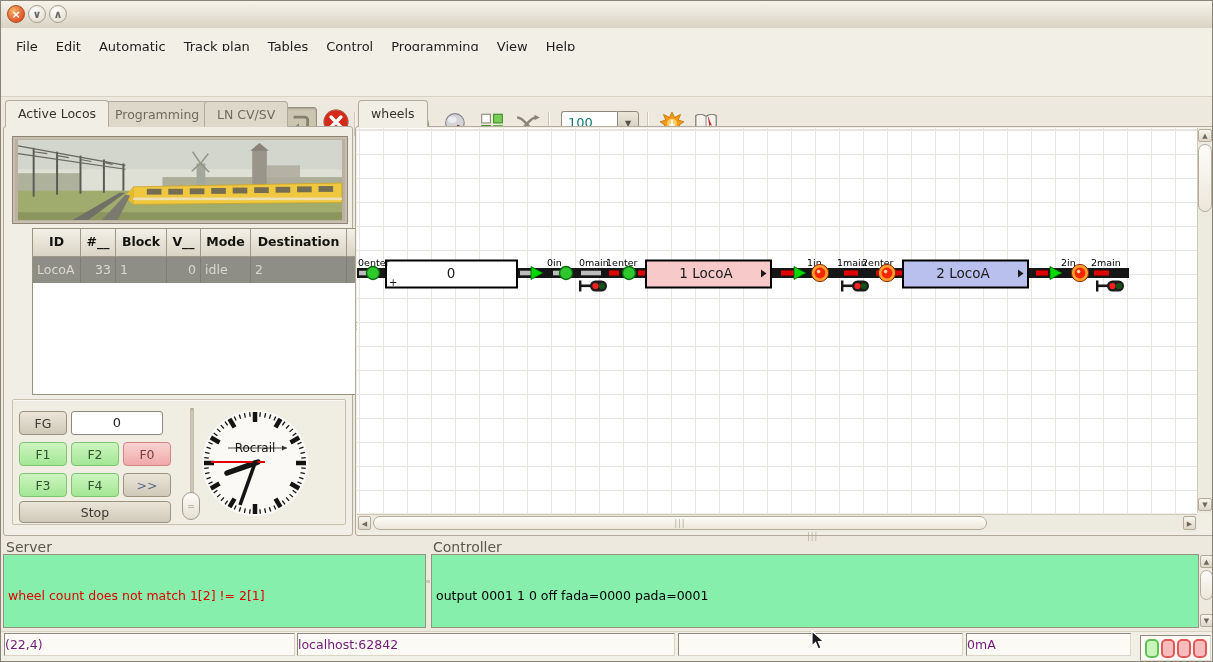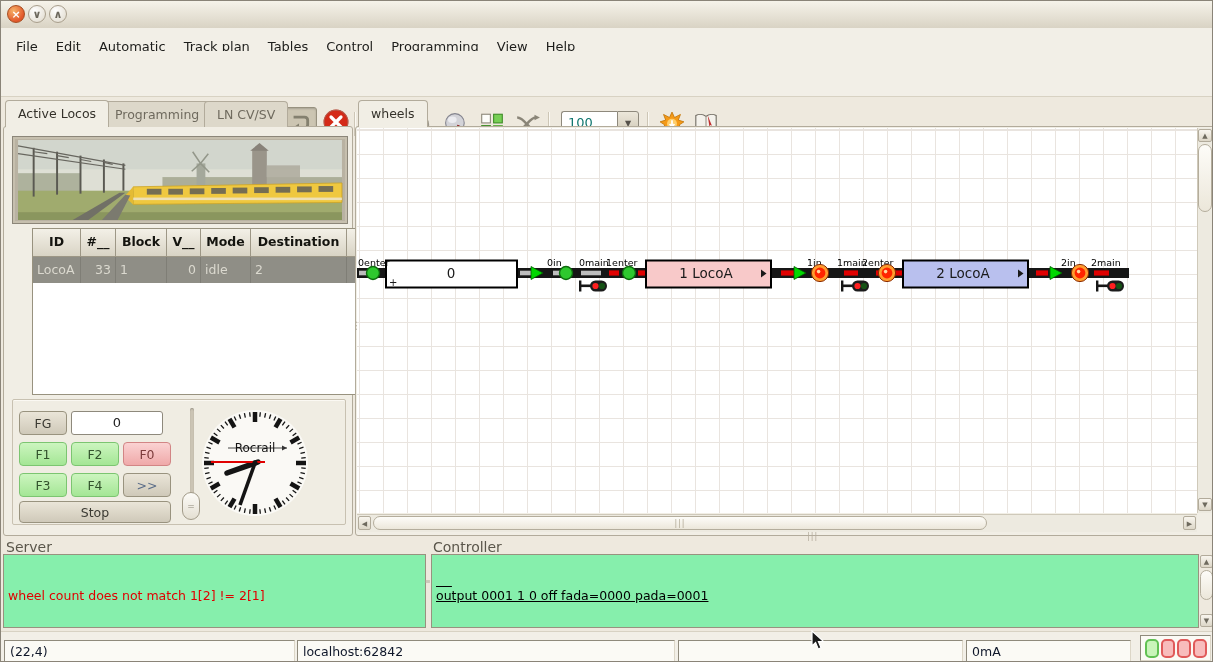--- a/index.html
+++ b/index.html
@@ -101,23 +101,23 @@
   
   .log-label{position:absolute;font-size:14px;color:#5a564b;}
   .log-box{position:absolute;background:#86efac;border:1px solid #98927f;box-sizing:border-box;
     font-size:12.5px;line-height:15.5px;padding:2px 4px;overflow:hidden;white-space:pre;}
   .log-line{white-space:pre;}
   .log-line.error{color:#e00000;}
 
   
   .statusbar{position:absolute;left:0;top:630px;width:1213px;height:32px;background:#f2efe7;
     border-top:1px solid #d8d2c3;}
-  .status-cell{position:absolute;top:8px;height:23px;background:#fbfaf5;
+  .status-cell{position:absolute;top:1px;height:23px;background:#fbfaf5;
     border:1px solid;border-color:#8f8a7c #dcd6c7 #dcd6c7 #8f8a7c;box-sizing:border-box;
-    font-size:12.5px;line-height:21px;color:#0f172a;padding-left:5px;overflow:hidden;}
+    font-size:12.5px;line-height:21px;color:#701a75;overflow:hidden;}
   .led-box{position:absolute;left:1139px;top:3px;width:71px;height:26px;background:#fbfaf5;
     border:1px solid;border-color:#8f8a7c #dcd6c7 #dcd6c7 #8f8a7c;box-sizing:border-box;
     display:flex;align-items:center;justify-content:center;gap:2px;}
   .led{width:14px;height:19px;border-radius:5px;box-sizing:border-box;}
   .led-green{background:#c9f4ba;border:2px solid #61c154;}
   .led-red{background:#f8bcbc;border:2px solid #e05a5a;}
 
   .cursor{position:absolute;z-index:50;}
 </style>
 </head>
@@ -557,21 +557,21 @@
   <div class="grip" style="left:350px;top:320px;font-size:8px;writing-mode:vertical-rl;">···</div>
 
   <div class="log-label" style="left:5px;top:538px;">Server</div>
   <div class="log-box" style="left:2px;top:553px;width:423px;height:74px;">
     <div class="log-line error">wheel count does not match 1[2] != 2[1]</div>
     
   </div>
   <div class="grip" style="left:423px;top:576px;font-size:8px;">≡</div>
 
   <div class="log-label" style="left:432px;top:538px;">Controller</div>
-  <div class="log-box" style="left:430px;top:553px;width:768px;height:74px;text-decoration:underline;">
+  <div class="log-box" style="left:430px;top:553px;width:768px;height:74px;">
     <div class="log-line">output 0001 1 0 off fada=0000 pada=0001</div>
     
     
     
   </div>
   <div class="sb-arrow" style="left:1199px;top:554px;width:13px;height:13px;line-height:13px;">▲</div>
   <div class="sb-thumb" style="left:1199px;top:569px;width:13px;height:30px;"></div>
   <div class="sb-arrow" style="left:1199px;top:613px;width:13px;height:13px;line-height:13px;">▼</div>
 
   <div class="statusbar">

